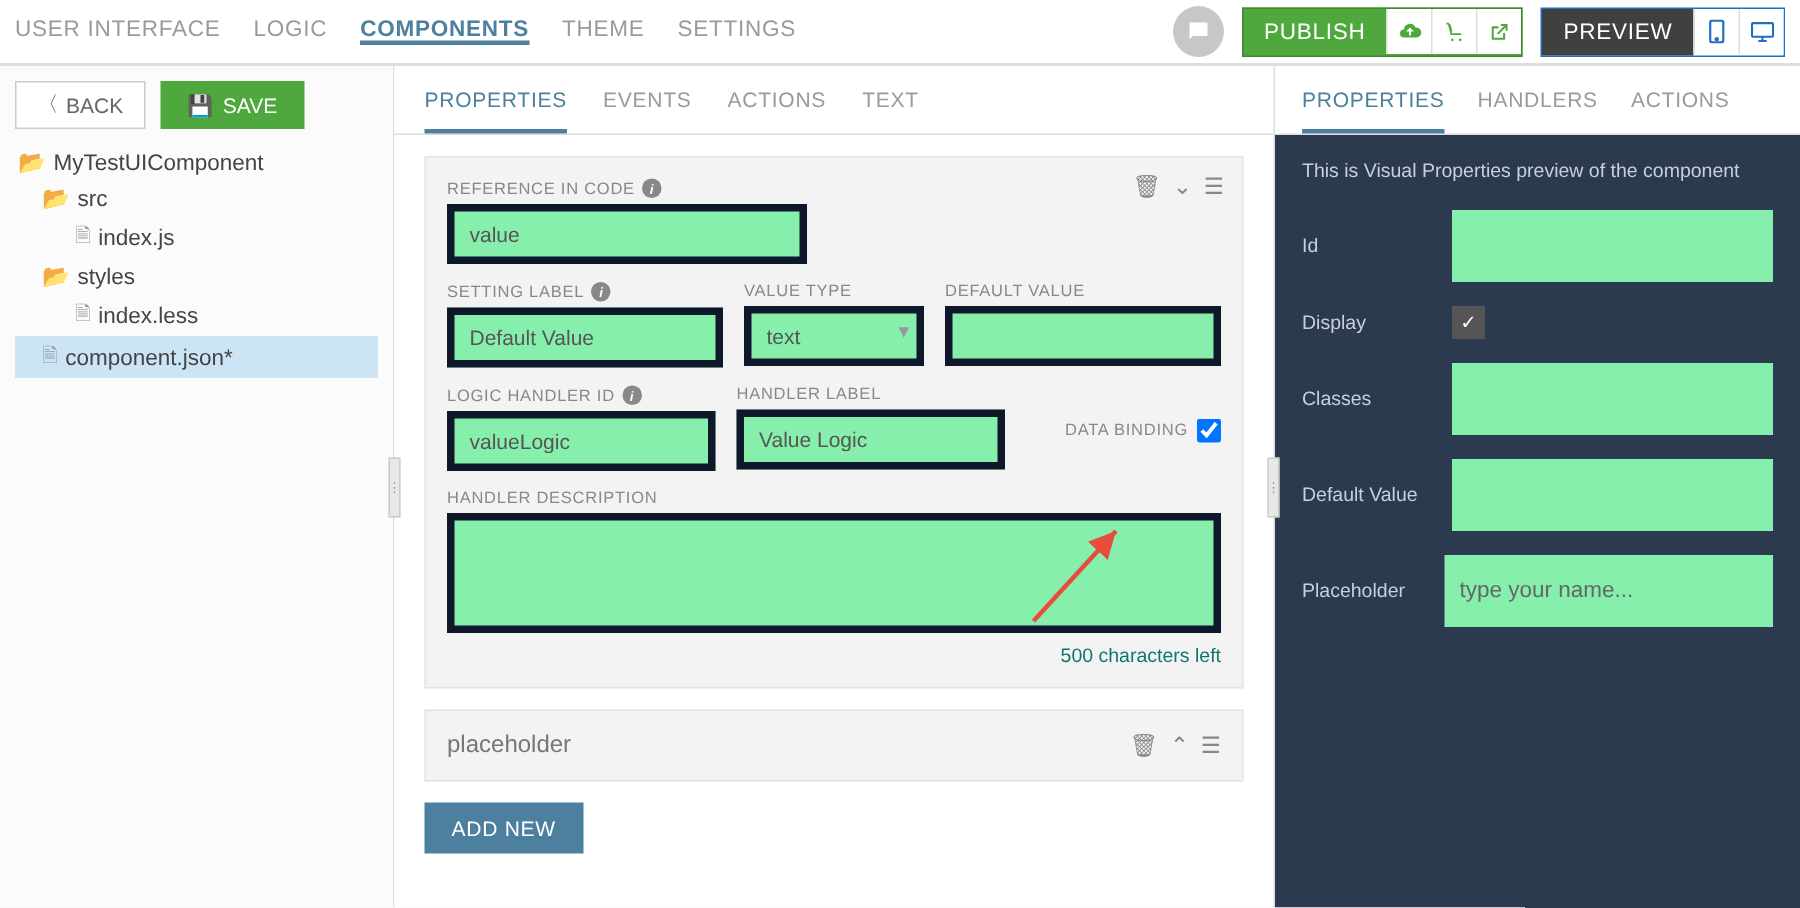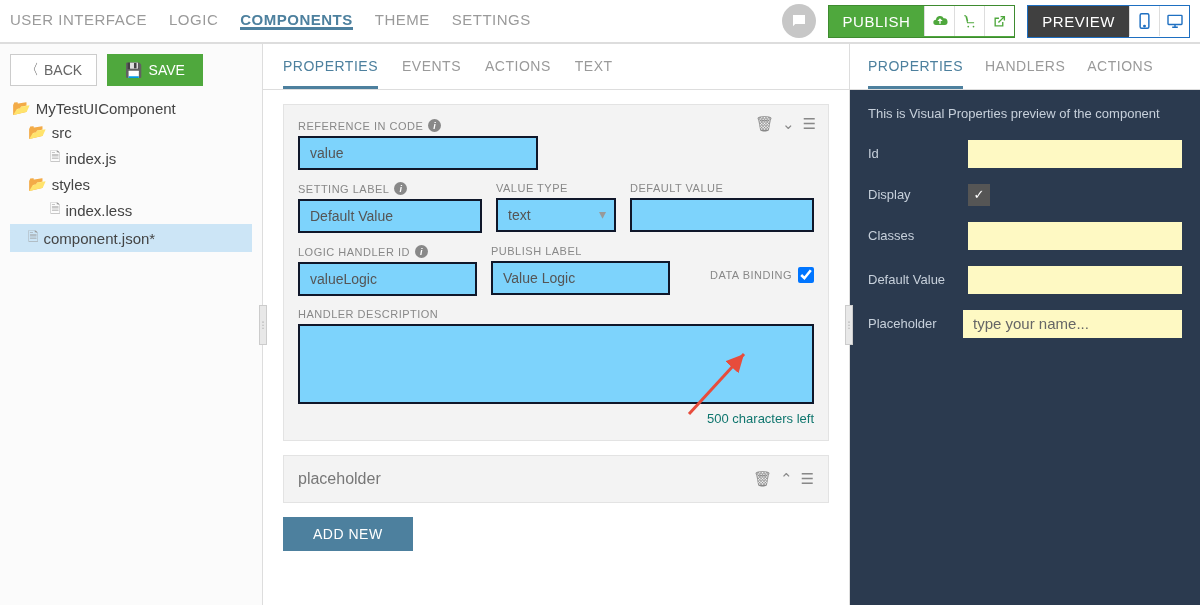--- a/index.html
+++ b/index.html
@@ -33,42 +33,42 @@
 .middle{flex:1;border-right:1px solid #ddd;display:flex;flex-direction:column;background:#fff;position:relative}
 .mid-tabs{display:flex;gap:24px;padding:14px 20px 0 20px;border-bottom:1px solid #ddd}
 .mid-tab{color:#9a9a9a;font-size:14px;letter-spacing:.5px;padding-bottom:12px;cursor:pointer;border-bottom:3px solid transparent}
 .mid-tab.active{color:#4d809e;border-bottom:3px solid #4d809e;font-weight:500}
 .mid-body{padding:14px 20px;overflow:auto}
 .card{border:1px solid #e3e3e3;background:#f3f3f3;padding:14px;margin-bottom:14px;position:relative}
 .card-header{display:flex;justify-content:flex-end;gap:8px;color:#888;font-size:15px;position:absolute;right:12px;top:10px}
 .card-header span{cursor:pointer}
 .field-label{font-size:11px;color:#888;letter-spacing:.5px;margin-bottom:4px;display:flex;align-items:flex-end;gap:5px}
 .info-icon{display:inline-flex;width:13px;height:13px;background:#888;color:#fff;border-radius:50%;align-items:center;justify-content:center;font-size:9px;font-weight:bold;font-style:italic}
-.input, select, textarea{width:100%;padding:7px 10px;border:2px solid #0f172a;background:#7dd3fc;font-size:14px;color:#555}
+.input, select, textarea{width:100%;padding:7px 10px;border:5px solid #0f172a;background:#86efac;font-size:14px;color:#555}
 .row{display:flex;gap:14px;margin-bottom:12px}
 .col{flex:1}
 .select-wrap{position:relative}
 .select-wrap:after{content:"▾";position:absolute;right:10px;top:8px;color:#999;pointer-events:none}
 select{appearance:none;-webkit-appearance:none}
 .textarea{height:80px;resize:none}
 .hint{text-align:right;font-size:13px;color:#0f766e;margin-top:4px}
 .inline-check{display:flex;align-items:center;gap:6px;justify-content:flex-end;padding-top:6px}
 .inline-check input{width:16px;height:16px}
 .collapsed-card{border:1px solid #e3e3e3;background:#f3f3f3;padding:14px;margin-bottom:14px;display:flex;justify-content:space-between;align-items:center;color:#777;font-size:16px}
 .collapsed-icons{display:flex;gap:8px;color:#888;font-size:15px}
-.add-btn{background:#4d809e;color:#fff;border:none;padding:9px 30px;font-size:14px;letter-spacing:.5px;cursor:pointer;font-weight:500}
+.add-btn{background:#4d809e;color:#fff;border:none;padding:9px 18px;font-size:14px;letter-spacing:.5px;cursor:pointer;font-weight:500}
 .right{width:350px;background:#fff;display:flex;flex-direction:column}
 .right-tabs{display:flex;gap:22px;padding:14px 18px 0 18px;border-bottom:1px solid #ddd}
 .right-tab{color:#9a9a9a;font-size:14px;letter-spacing:.5px;padding-bottom:12px;cursor:pointer;border-bottom:3px solid transparent}
 .right-tab.active{color:#4d809e;border-bottom:3px solid #4d809e;font-weight:500}
 .right-body{background:#2b3a4f;flex:1;padding:14px 18px;color:#c7d0db;font-size:13px}
 .right-desc{margin-bottom:16px;line-height:1.5}
 .prop-row{display:flex;align-items:center;margin-bottom:16px;gap:10px}
 .prop-label{width:90px;font-size:13px;color:#c7d0db}
-.prop-input{flex:1;height:28px;background:#fef9c3;border:none}
+.prop-input{flex:1;height:48px;background:#86efac;border:none}
 .prop-check{width:22px;height:22px;background:#555;display:flex;align-items:center;justify-content:center;color:#fff;font-size:13px}
 .splitter{position:absolute;top:50%;width:8px;height:40px;background:#e8e8e8;border:1px solid #ccc;display:flex;align-items:center;justify-content:center;font-size:9px;color:#999;transform:translateY(-50%)}
 .splitter.left-s{left:-4px}
 .splitter.right-s{right:-4px}
 .arrow{position:absolute;right:90px;top:300px;width:80px;height:80px;pointer-events:none}
 </style>
 </head>
 <body>
 
 <div class="topbar">
@@ -209,21 +209,21 @@
         </div>
         <div class="row">
           <div class="col">
             <div class="field-label">
                 <span>LOGIC HANDLER ID</span>
                 <span class="info-icon">i</span>
               </div>
             <input class="input" value="valueLogic" style="">
           </div>
           <div class="col">
-            <div class="field-label">PUBLISH LABEL</div>
+            <div class="field-label">HANDLER LABEL</div>
             <input class="input" value="Value Logic" style="">
           </div>
           <div class="col" style="max-width:130px">
             <div style="height:16px"></div>
             <div class="inline-check">
               <span class="field-label" style="margin:0">DATA BINDING</span>
               <input type="checkbox" checked="" style="">
             </div>
           </div>
         </div>

